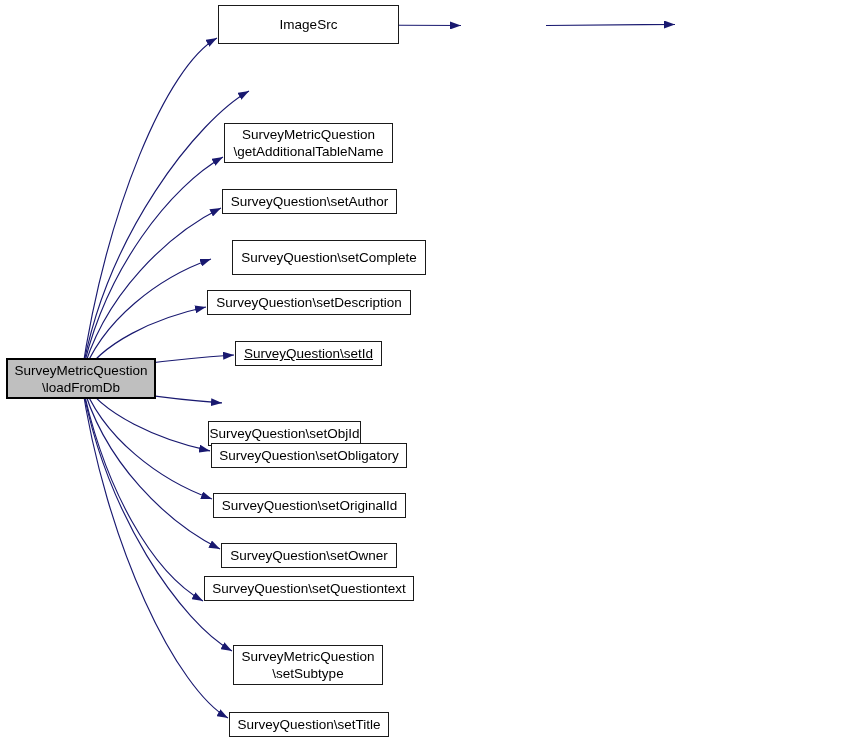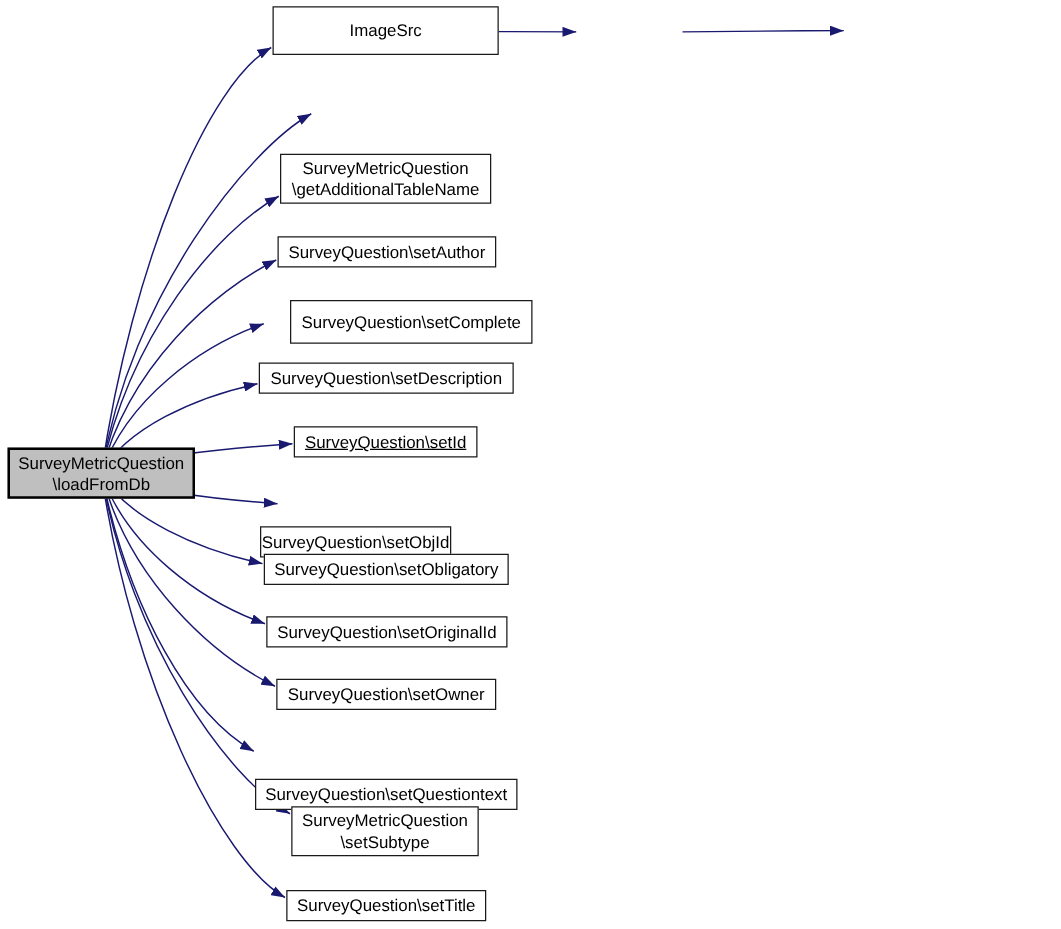--- a/index.html
+++ b/index.html
@@ -96,21 +96,21 @@
     </div>
     <div class="node" style="left: 211px; top: 443px; width: 196px; height: 25px; align-items: center;">
       <div>SurveyQuestion\setObligatory</div>
     </div>
     <div class="node" style="left: 213px; top: 493px; width: 193px; height: 25px;">
       <div>SurveyQuestion\setOriginalId</div>
     </div>
     <div class="node" style="left: 221px; top: 543px; width: 176px; height: 25px;">
       <div>SurveyQuestion\setOwner</div>
     </div>
-    <div class="node" style="left: 204px; top: 576px; width: 210px; height: 25px; margin-top: 47px;">
+    <div class="node" style="left: 204px; top: 576px; width: 210px; height: 25px;">
       <div>SurveyQuestion\setQuestiontext</div>
     </div>
     <div class="node" style="left: 233px; top: 645px; width: 150px; height: 40px;">
       <div>SurveyMetricQuestion</div>
       <div>\setSubtype</div>
     </div>
     <div class="node" style="left: 229px; top: 712px; width: 160px; height: 25px;">
       <div>SurveyQuestion\setTitle</div>
     </div>
   </div>

